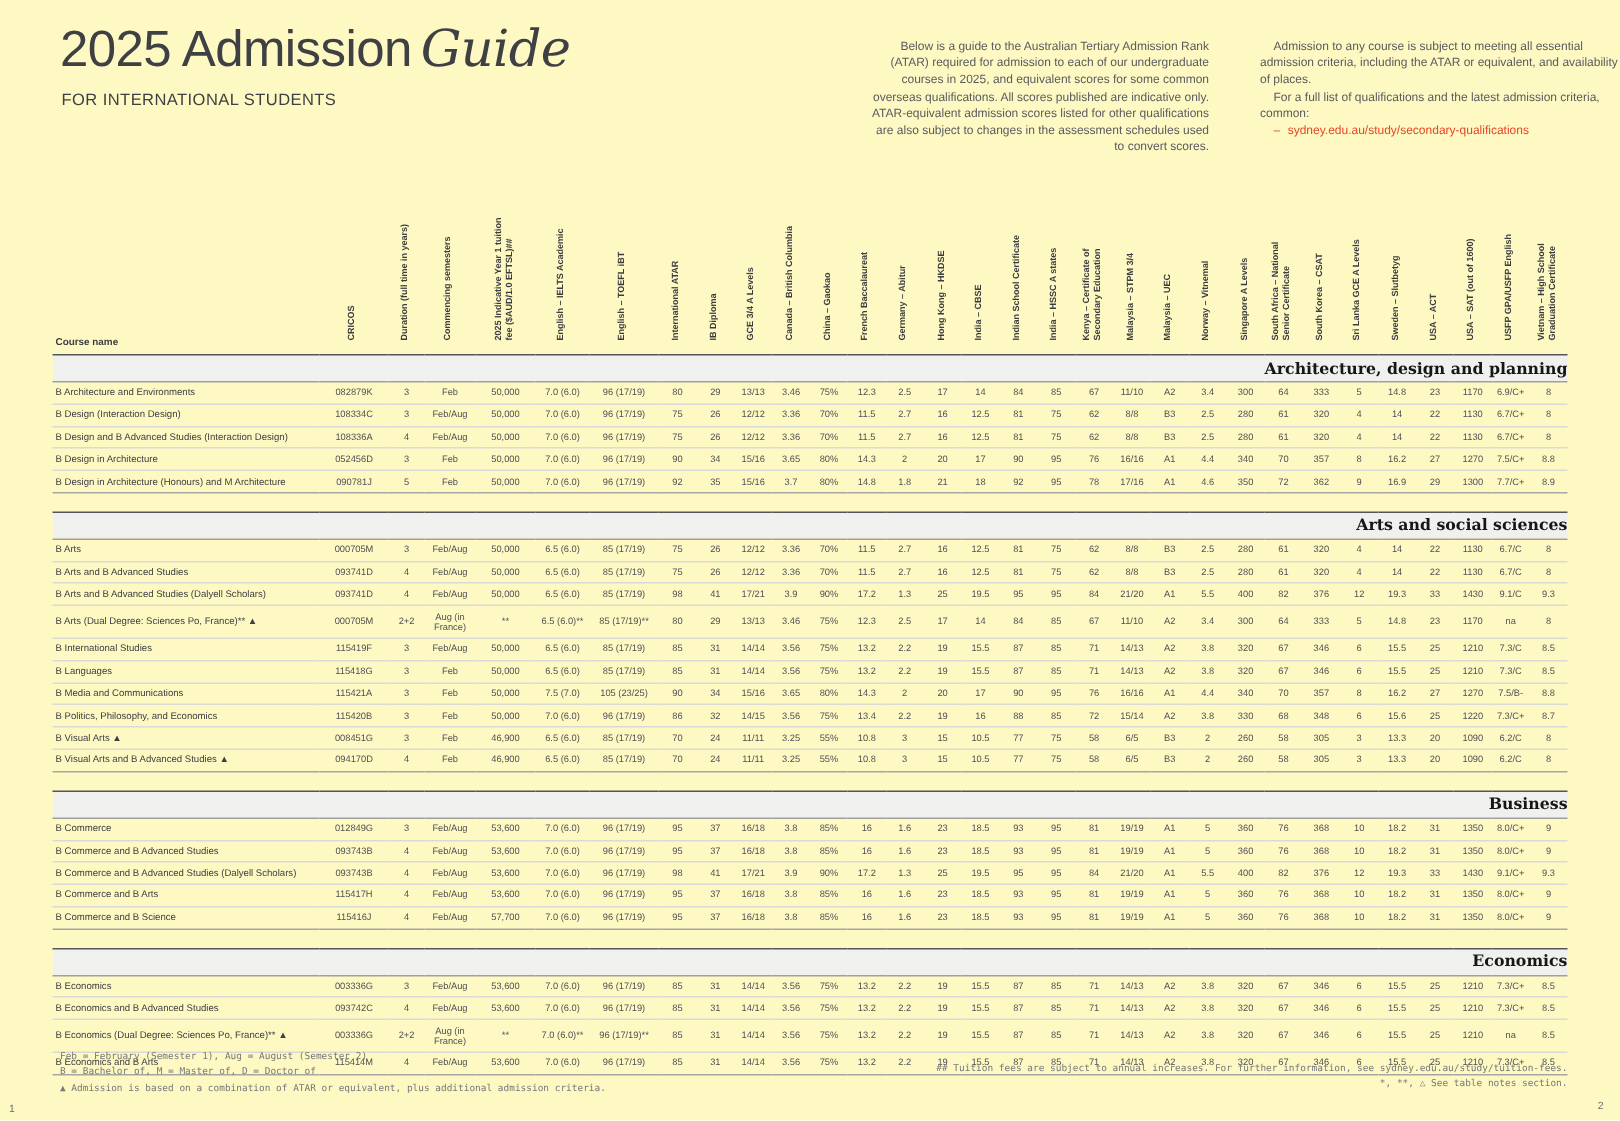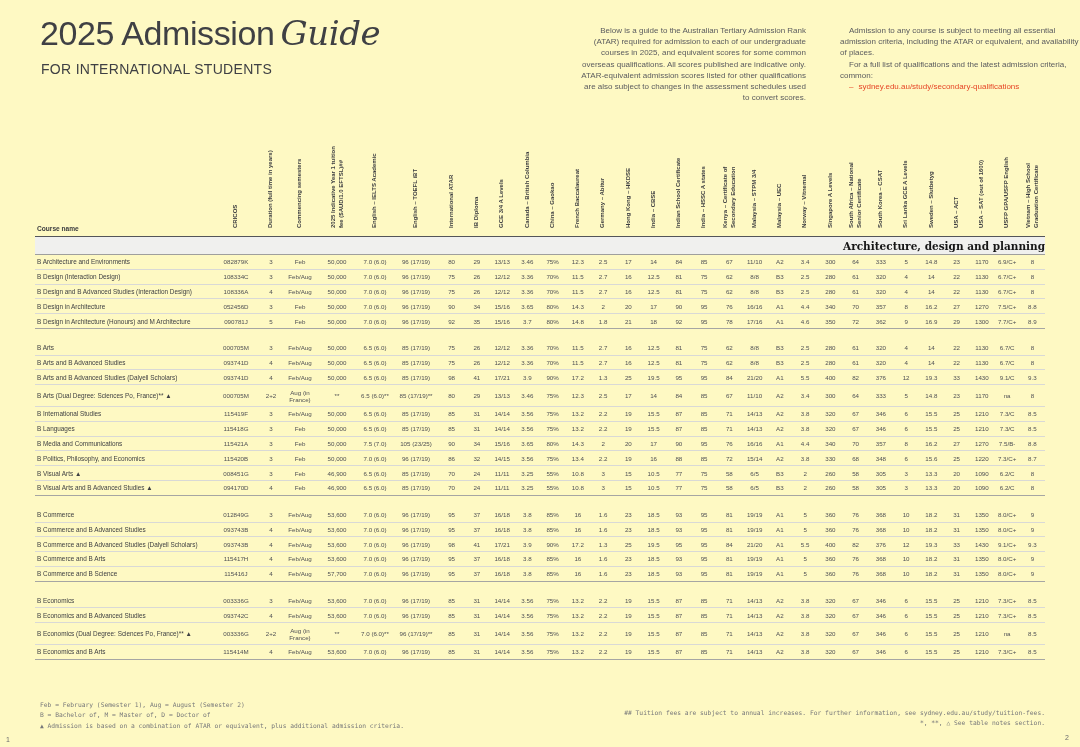--- a/index.html
+++ b/index.html
@@ -2,21 +2,21 @@
 <html><head>
 <meta charset="utf-8">
 <style>
   html,body{margin:0;padding:0;background:#ffffff;overflow:hidden;}
   .sheet{position:relative;width:1080px;height:747px;background:#fef9c3;
          font-family:"Liberation Sans",sans-serif;color:#4a4b4e;}
 
   
   .title{position:absolute;left:40px;top:13px;font-size:34px;letter-spacing:-0.4px;color:#3f4044;}
   .title .ital{font-family:"DejaVu Serif",serif;font-style:italic;margin-left:6px;}
-  .subtitle{position:absolute;left:41px;top:61px;font-size:14px;letter-spacing:0.3px;color:#3f4044;}
+  .subtitle{position:absolute;left:41px;top:61px;font-size:11px;letter-spacing:0.3px;color:#3f4044;}
 
   .intro-left{position:absolute;left:578px;top:25px;width:228px;font-size:8px;line-height:1.4;color:#5a5b5e;text-align:right;}
   .intro-right{position:absolute;left:812px;top:25px;width:246px;font-size:8px;line-height:1.4;color:#5a5b5e;margin-left:28px;}
   .intro-right p{margin:0;text-indent:9px;}
   .link-line{margin-top:3px;color:#e64626;text-indent:0;}
   .link-line a{color:#e64626;text-decoration:none;text-align:center;}
   .dash{margin-right:5px;}
 
   
   table.adm{position:absolute;left:35px;top:136px;width:1010px;border-collapse:collapse;table-layout:fixed;}
@@ -297,20 +297,23 @@
           <td>29</td>
           <td>1300</td>
           <td>7.7/C+</td>
           <td>8.9</td>
         </tr>
       </tbody>
       <tbody class="section">
         <tr class="spacer">
           <td colspan="31"></td>
         </tr>
+        <tr class="section-title-row">
+          <td colspan="31">Arts and social sciences</td>
+        </tr>
         <tr>
           <td class="course">B Arts</td>
           <td>000705M</td>
           <td>3</td>
           <td>Feb/Aug</td>
           <td>50,000</td>
           <td>6.5 (6.0)</td>
           <td>85 (17/19)</td>
           <td>75</td>
           <td>26</td>
@@ -632,20 +635,23 @@
           <td>20</td>
           <td>1090</td>
           <td>6.2/C</td>
           <td>8</td>
         </tr>
       </tbody>
       <tbody class="section">
         <tr class="spacer">
           <td colspan="31"></td>
         </tr>
+        <tr class="section-title-row">
+          <td colspan="31">Business</td>
+        </tr>
         <tr>
           <td class="course">B Commerce</td>
           <td>012849G</td>
           <td>3</td>
           <td>Feb/Aug</td>
           <td>53,600</td>
           <td>7.0 (6.0)</td>
           <td>96 (17/19)</td>
           <td>95</td>
           <td>37</td>
@@ -802,20 +808,23 @@
           <td>31</td>
           <td>1350</td>
           <td>8.0/C+</td>
           <td>9</td>
         </tr>
       </tbody>
       <tbody class="section">
         <tr class="spacer">
           <td colspan="31"></td>
         </tr>
+        <tr class="section-title-row">
+          <td colspan="31">Economics</td>
+        </tr>
         <tr>
           <td class="course">B Economics</td>
           <td>003336G</td>
           <td>3</td>
           <td>Feb/Aug</td>
           <td>53,600</td>
           <td>7.0 (6.0)</td>
           <td>96 (17/19)</td>
           <td>85</td>
           <td>31</td>

